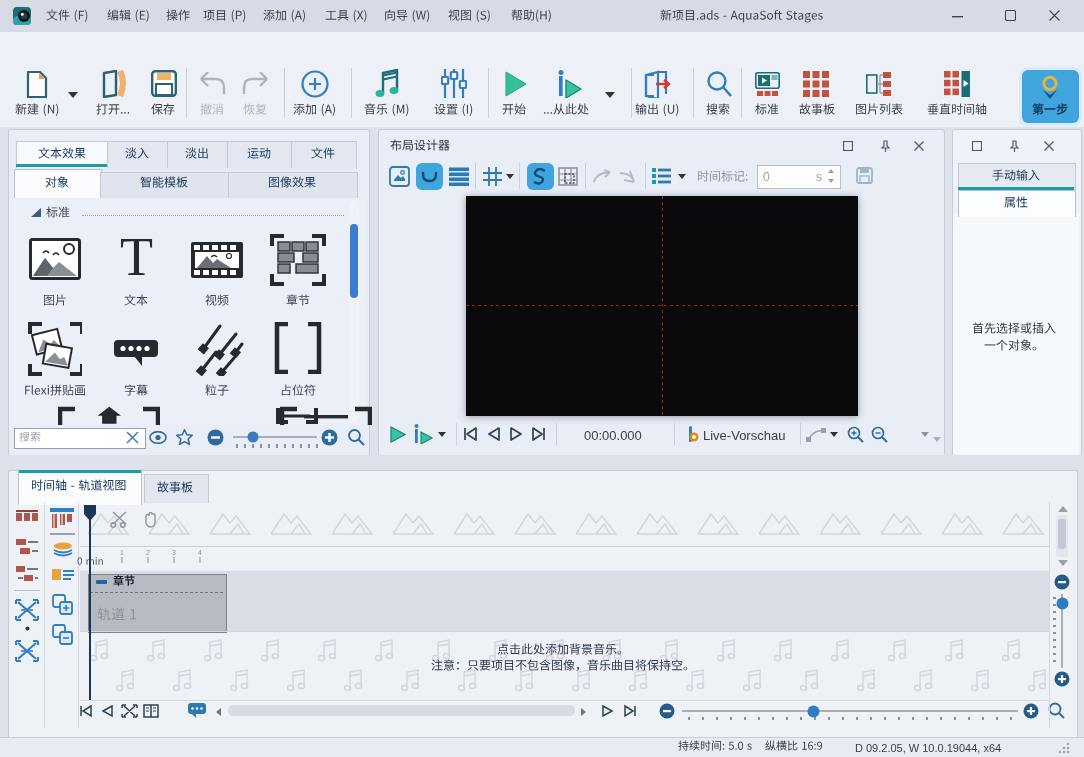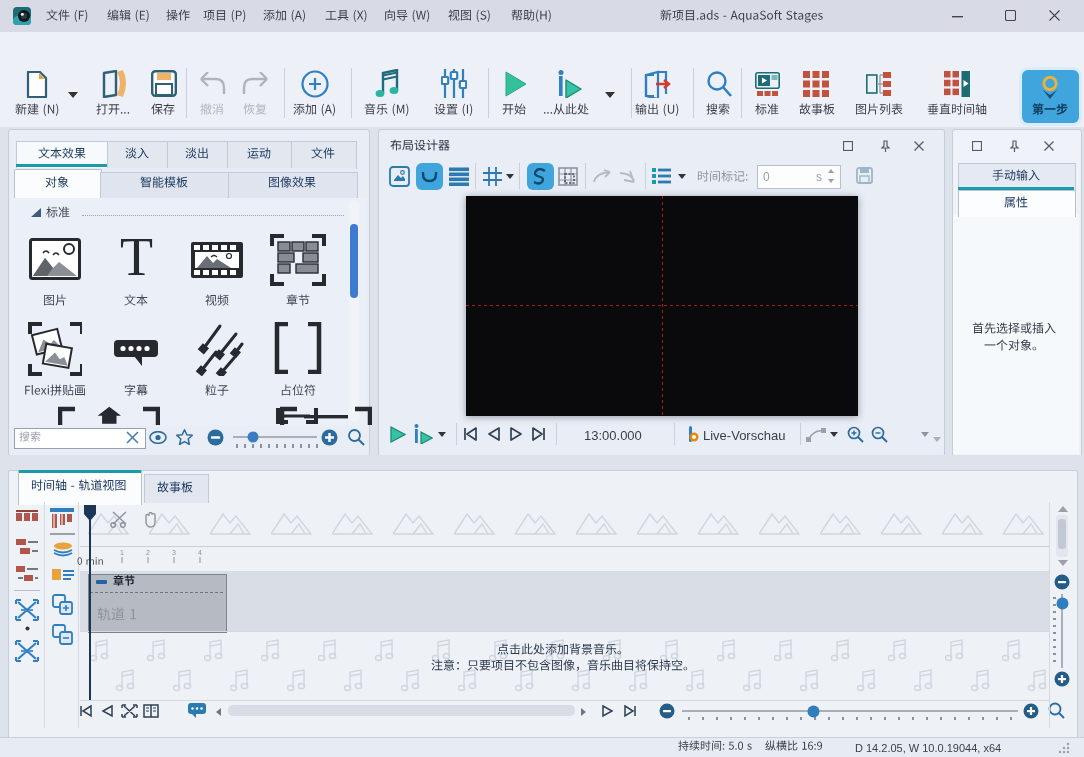--- a/index.html
+++ b/index.html
@@ -759,21 +759,21 @@
 <div style="position:absolute;left:485px;top:426px;line-height:0;"><svg width="17" height="16" viewBox="0 0 17 16">
       <path d="M14 2 L4 8 L14 14 Z" fill="none" stroke="#2e4154" stroke-width="1.7" stroke-linejoin="round"></path>
     </svg></div>
 <div style="position:absolute;left:508px;top:426px;line-height:0;"><svg width="17" height="16" viewBox="0 0 17 16">
       <path d="M3 2 L13 8 L3 14 Z" fill="none" stroke="#2e4154" stroke-width="1.7" stroke-linejoin="round"></path>
     </svg></div>
 <div style="position:absolute;left:530px;top:426px;line-height:0;"><svg width="17" height="16" viewBox="0 0 17 16">
       <path d="M3 2 L12 8 L3 14 Z M14 2 L14 14" fill="none" stroke="#2e4154" stroke-width="1.7" stroke-linejoin="round"></path>
     </svg></div>
 <div style="position:absolute;left:556px;top:423px;width:1px;height:22px;background:#c9cfdb;"></div>
-<div style="position:absolute;left:584px;top:428px;font-size:13px;color:#3a3f48">13:00.000</div>
+<div style="position:absolute;left:584px;top:428px;font-size:13px;color:#3a3f48">00:00.000</div>
 <div style="position:absolute;left:674px;top:423px;width:1px;height:22px;background:#c9cfdb;"></div>
 <div style="position:absolute;left:684px;top:426px;line-height:0;"><svg width="15" height="16" viewBox="0 0 15 16">
       <rect x="5" y="0" width="3" height="16" rx="1.5" fill="#2f7fc1"></rect>
       <circle cx="10" cy="11" r="4.5" fill="#e8860d"></circle>
       <circle cx="10" cy="11" r="2" fill="#fff"></circle>
     </svg></div>
 <div style="position:absolute;left:703px;top:428px;font-size:13px;color:#3a3f48">Live-Vorschau</div>
 <div style="position:absolute;left:800px;top:423px;width:1px;height:22px;background:#c9cfdb;"></div>
 <div style="position:absolute;left:806px;top:427px;line-height:0;"><svg width="20" height="15" viewBox="0 0 20 15">
       <path d="M2 13 Q8 2 18 4" fill="none" stroke="#9aa0ac" stroke-width="1.6"></path>
@@ -1459,21 +1459,21 @@
       <g fill="#3a3f48">
         <path transform="translate(0.0,9.7) scale(0.011000)" d="M42 -53 58 19C142 -8 250 -41 354 -74L343 -138C231 -105 118 -72 42 -53ZM473 -832C470 -452 450 -151 298 29C317 40 354 66 366 78C441 -20 484 -143 510 -289C540 -238 567 -184 582 -147L643 -187C621 -240 570 -326 526 -393C541 -522 547 -669 550 -831ZM726 -831C723 -439 699 -146 522 27C541 39 577 66 590 78C679 -20 730 -143 760 -294C788 -158 833 -19 908 74C920 54 948 24 964 10C854 -111 809 -338 789 -516C797 -612 800 -717 802 -830ZM60 -423C74 -430 97 -435 212 -452C171 -387 133 -337 116 -317C86 -281 64 -255 43 -251C51 -232 62 -197 66 -182C86 -194 118 -203 344 -249C343 -264 343 -293 345 -313L169 -281C243 -370 316 -481 377 -590L313 -628C295 -591 275 -554 254 -518L136 -506C194 -592 251 -702 293 -806L220 -839C181 -720 112 -591 90 -558C70 -524 52 -501 34 -496C43 -476 56 -438 60 -423Z"></path>
         <path transform="translate(11.0,9.7) scale(0.011000)" d="M544 -88C501 -47 414 2 340 30C356 43 379 67 391 81C463 51 553 1 610 -48ZM723 -43C790 -7 874 47 915 82L972 35C928 0 841 -51 778 -85ZM191 -840V-626H51V-555H184C153 -418 90 -260 27 -175C39 -158 57 -129 65 -110C112 -175 157 -280 191 -390V79H261V-394C291 -344 326 -281 341 -249L383 -308C366 -334 288 -447 261 -481V-555H368V-521H626V-447H412V-110H923V-447H696V-521H961V-585H816V-686H938V-748H816V-840H746V-748H586V-840H515V-748H397V-686H515V-585H380V-626H261V-840ZM586 -585V-686H746V-585ZM479 -253H626V-165H479ZM696 -253H853V-165H696ZM479 -392H626V-306H479ZM696 -392H853V-306H696Z"></path>
         <path transform="translate(22.0,9.7) scale(0.011000)" d="M125 72C148 55 185 39 459 -50C455 -68 453 -102 454 -126L208 -50V-456H456V-531H208V-829H129V-69C129 -26 105 -3 88 7C101 22 119 54 125 72ZM534 -835V-87C534 24 561 54 657 54C676 54 791 54 811 54C913 54 933 -15 942 -215C921 -220 889 -235 870 -250C863 -65 856 -18 806 -18C780 -18 685 -18 665 -18C620 -18 611 -28 611 -85V-377C722 -440 841 -516 928 -590L865 -656C804 -593 707 -516 611 -457V-835Z"></path>
         <path transform="translate(36.3,9.7) scale(0.011000)" d="M88 0H490V-76H343V-733H273C233 -710 186 -693 121 -681V-623H252V-76H88Z"></path>
         <path transform="translate(42.4,9.7) scale(0.011000)" d="M301 13C415 13 512 -83 512 -225C512 -379 432 -455 308 -455C251 -455 187 -422 142 -367C146 -594 229 -671 331 -671C375 -671 419 -649 447 -615L499 -671C458 -715 403 -746 327 -746C185 -746 56 -637 56 -350C56 -108 161 13 301 13ZM144 -294C192 -362 248 -387 293 -387C382 -387 425 -324 425 -225C425 -125 371 -59 301 -59C209 -59 154 -142 144 -294Z"></path>
         <path transform="translate(48.5,9.7) scale(0.011000)" d="M139 -390C175 -390 205 -418 205 -460C205 -501 175 -530 139 -530C102 -530 73 -501 73 -460C73 -418 102 -390 139 -390ZM139 13C175 13 205 -15 205 -56C205 -98 175 -126 139 -126C102 -126 73 -98 73 -56C73 -15 102 13 139 13Z"></path>
         <path transform="translate(51.6,9.7) scale(0.011000)" d="M235 13C372 13 501 -101 501 -398C501 -631 395 -746 254 -746C140 -746 44 -651 44 -508C44 -357 124 -278 246 -278C307 -278 370 -313 415 -367C408 -140 326 -63 232 -63C184 -63 140 -84 108 -119L58 -62C99 -19 155 13 235 13ZM414 -444C365 -374 310 -346 261 -346C174 -346 130 -410 130 -508C130 -609 184 -675 255 -675C348 -675 404 -595 414 -444Z"></path>
       </g>
     </svg></div>
-<div style="position:absolute;left:855px;top:742px;font-size:11px;color:#3a3f48">D 14.2.05, W 10.0.19044, x64</div>
+<div style="position:absolute;left:855px;top:742px;font-size:11px;color:#3a3f48">D 09.2.05, W 10.0.19044, x64</div>
 <div style="position:absolute;left:1058px;top:742px;line-height:0;"><svg width="12" height="12" viewBox="0 0 12 12">
       <g fill="#9aa0ac">
         <circle cx="10" cy="2" r="1.2"></circle>
         <circle cx="10" cy="6" r="1.2"></circle>
         <circle cx="10" cy="10" r="1.2"></circle>
         <circle cx="6" cy="6" r="1.2"></circle>
         <circle cx="6" cy="10" r="1.2"></circle>
         <circle cx="2" cy="10" r="1.2"></circle>
       </g>
     </svg></div>

